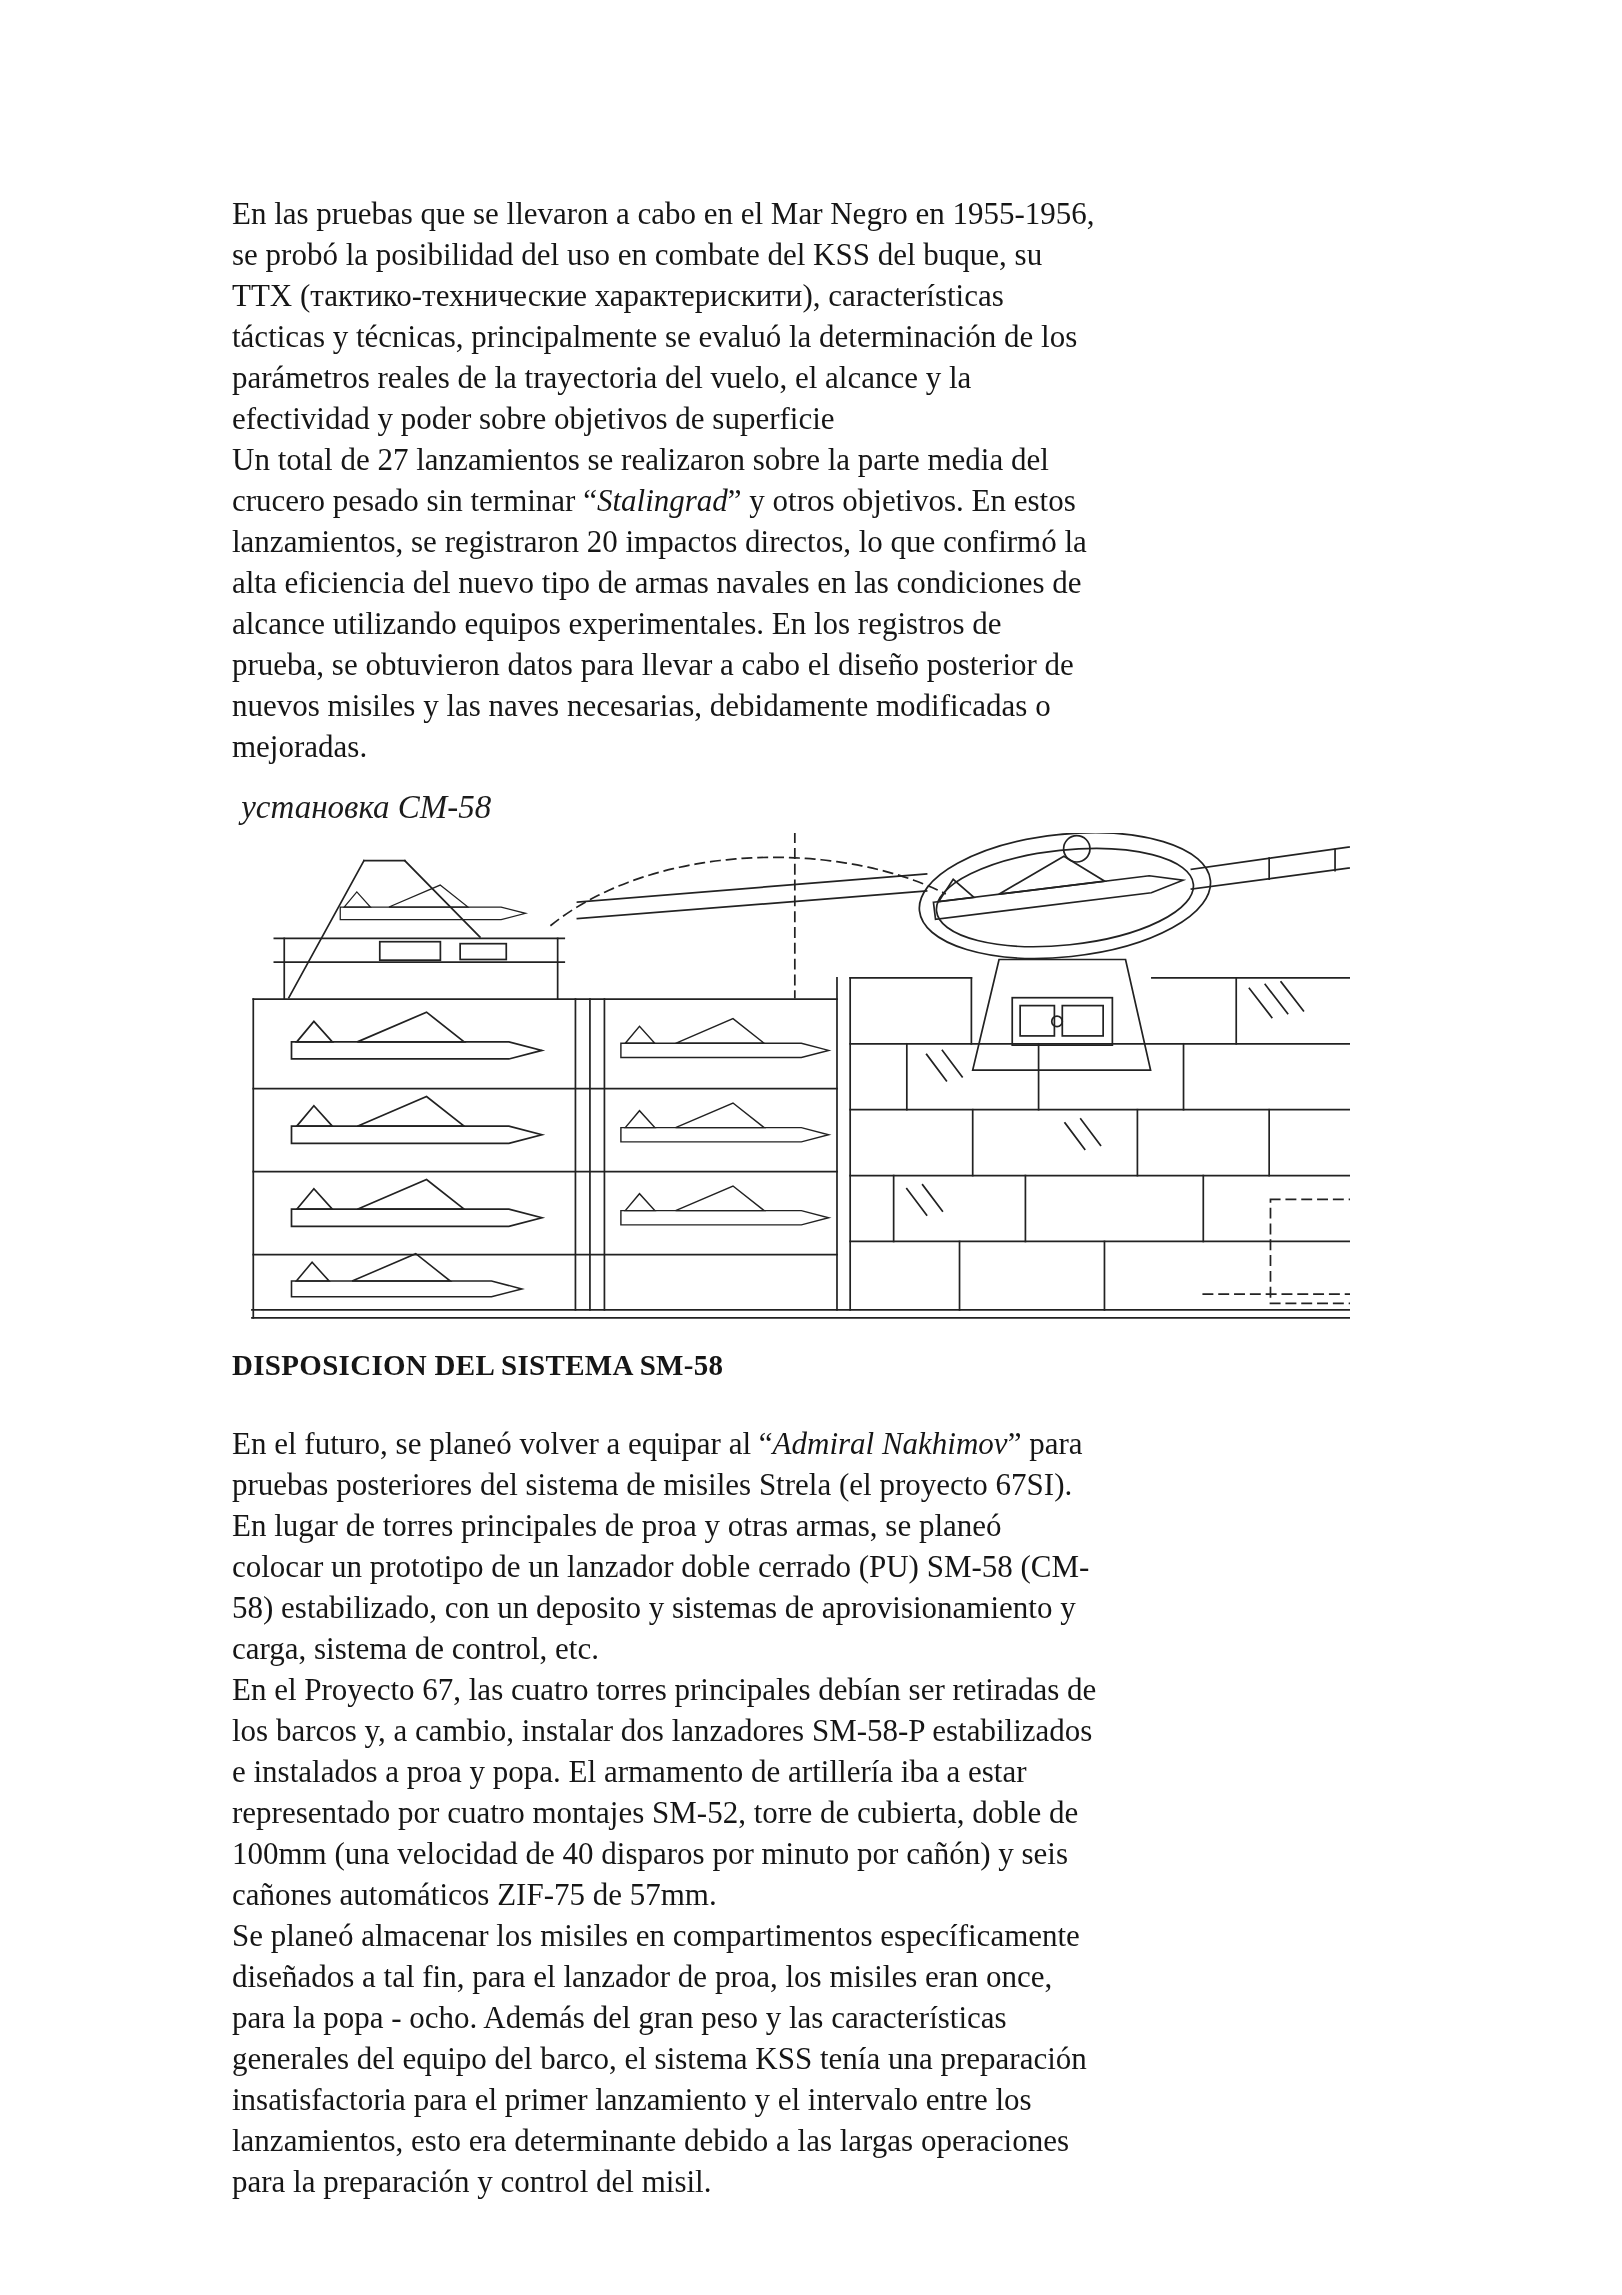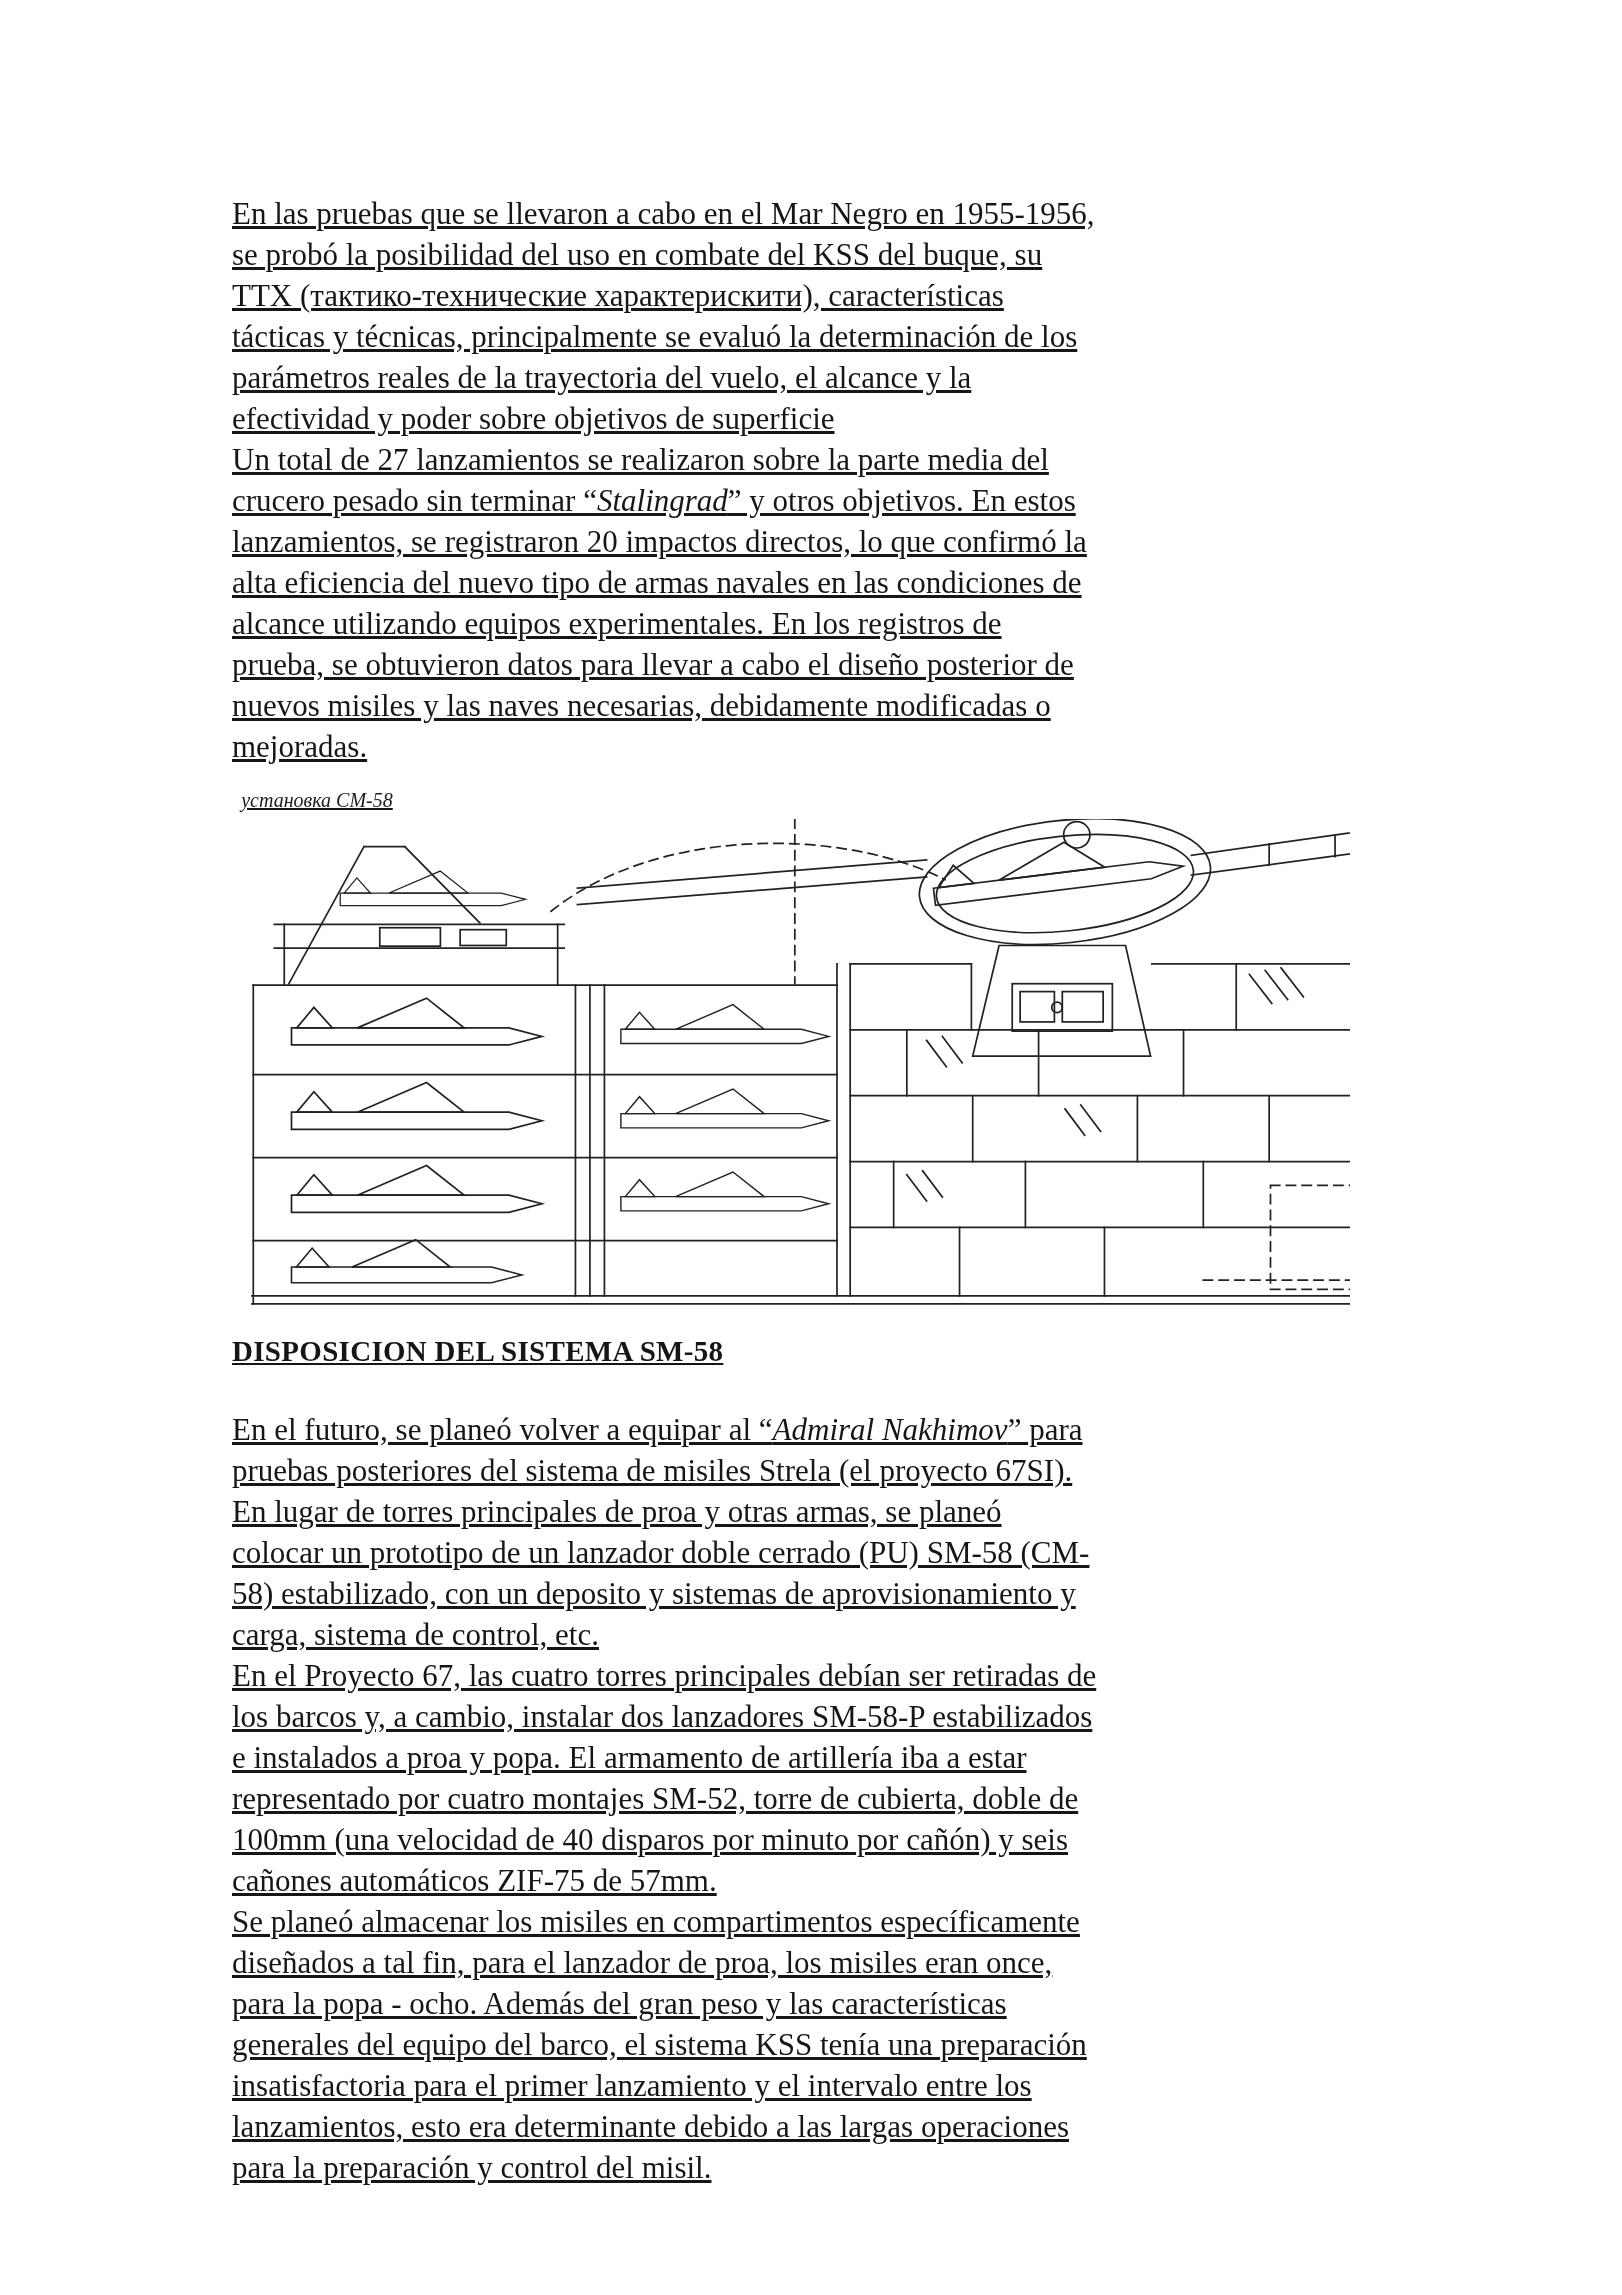--- a/index.html
+++ b/index.html
@@ -8,32 +8,31 @@
     font-family: "Liberation Serif", "DejaVu Serif", serif;
     color: #161616;
   }
   .page {
     position: relative;
     width: 1350px;
     height: 2295px;
     background: #ffffff;
     padding: 193px 252px 0 232px;
     overflow: hidden;
-    text-decoration: underline;
   }
   .body-text p {
     font-size: 31px;
     line-height: 41px;
     margin: 0;
     text-align: left;
   }
   .it { font-style: italic; }
   .figure-wrap { margin-top: 22px; }
   .figure-label {
-    font-size: 20px;
+    font-size: 33px;
     font-style: italic;
     margin: 0 0 6.5px 9.2px;
     color: #1c1c1c;
   }
   .drawing {
     display: block;
     width: 1120px;
     height: auto;
     margin-left: 15.7px;
   }

